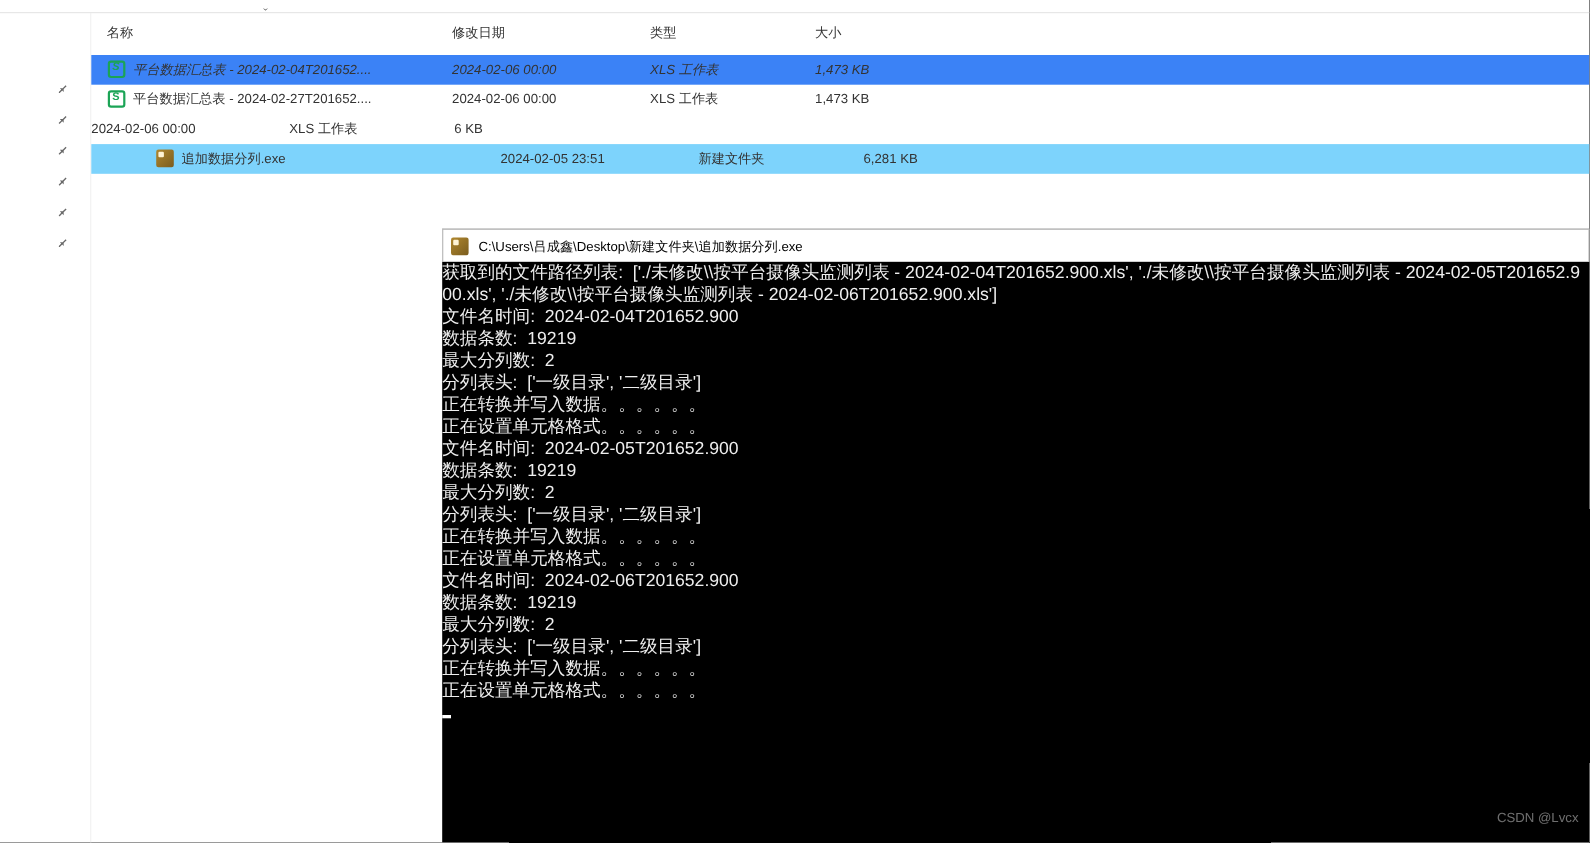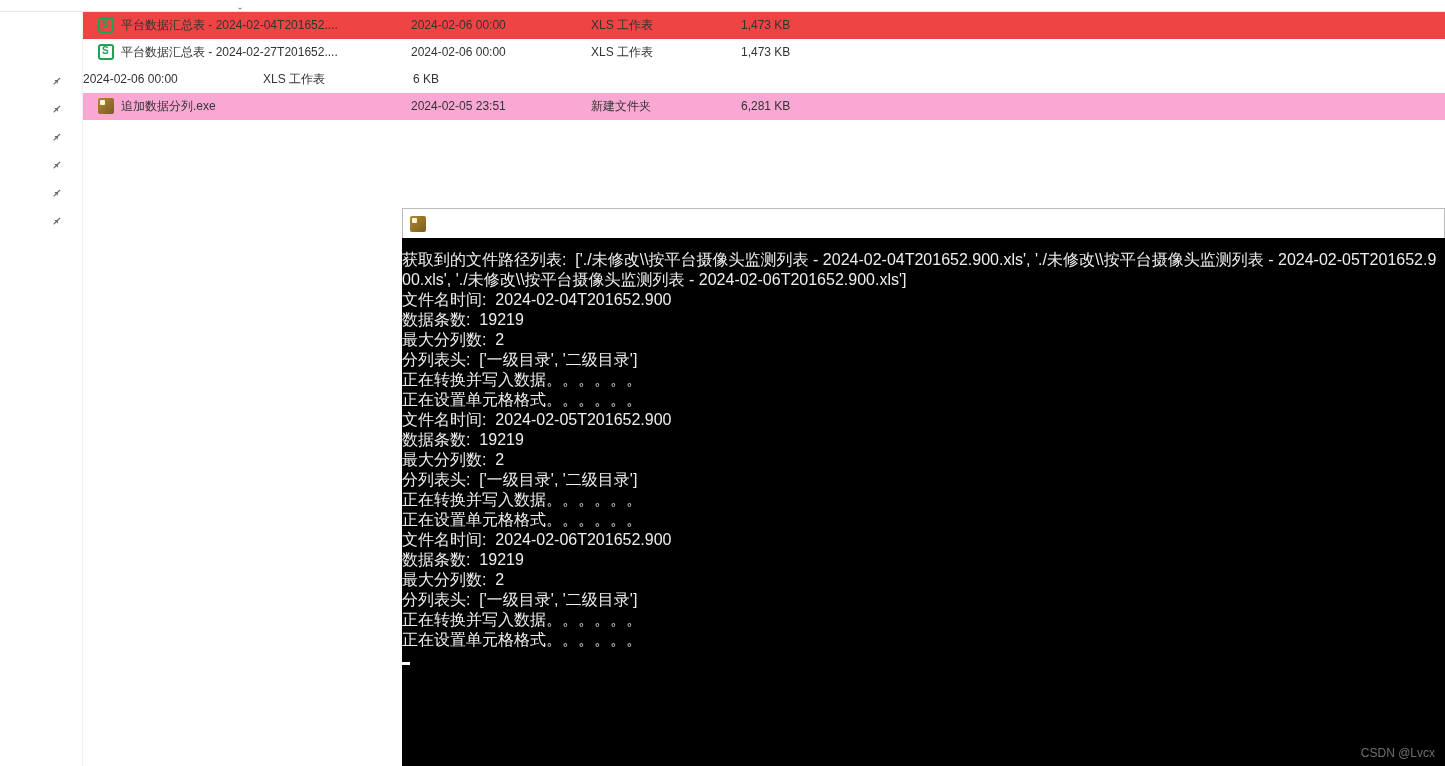--- a/index.html
+++ b/index.html
@@ -22,41 +22,41 @@
 .c-name { width: 328px; padding-left: 14px; display: flex; align-items: center; gap: 6px; }
 .c-date { width: 180px; }
 .c-type { width: 150px; }
 .c-size { width: 80px; padding-right: 6px; }
 
 .hdr { font-weight: 400; color: #333; height: 38px; }
 .hdr > div { height: 100%; display: flex; align-items: center; }
 .hdr .c-size { justify-content: flex-start; text-align: left; padding-left: 0; }
 
 .row { height: 27px; cursor: default; }
-.row.sel { background: #ef4444; }
-.row.hl { background: #f9a8d4; }
+.row.sel { background: #3b82f6; font-style: italic; }
+.row.hl { background: #7dd3fc; padding-left: 44px; }
 
 .ico { width: 18px; height: 18px; display: inline-flex; align-items: center; justify-content: center; flex-shrink: 0; }
 .ico-folder { background: #ffd868; border-radius: 2px; position: relative; width: 16px; height: 13px; }
 .ico-folder::before { content: ""; position: absolute; top: -3px; left: 0; width: 7px; height: 3px; background: #ffd868; border-radius: 2px 2px 0 0; }
 .ico-xls { width: 16px; height: 16px; border: 2px solid #1ba456; border-radius: 3px; position: relative; }
 .ico-xls::after { content: "S"; color: #1ba456; font-size: 10px; font-weight: bold; position: absolute; top: -1px; left: 2px; }
 .ico-exe { width: 16px; height: 16px; background: linear-gradient(135deg,#b08830 0%, #7a5c1e 100%); border-radius: 2px; position: relative; }
 .ico-exe::after { content: ""; position: absolute; top: 2px; left: 2px; width: 5px; height: 5px; background: #fff4d6; border-radius: 1px; }
 
 .fname { white-space: nowrap; overflow: hidden; text-overflow: ellipsis; }
 
 
 .console { position: absolute; left: 319px; top: 196px; right: 0; bottom: 0; background: #000; color: #eee; font-family: NSimSun, "宋体", SimSun, monospace; font-size: 16px; line-height: 20px; }
 .console .titlebar { height: 30px; background: #fff; color: #000; display: flex; align-items: center; padding-left: 6px; gap: 8px; font-family: "Microsoft YaHei", "Segoe UI"; font-size: 12px; border: 1px solid #bbb; border-bottom: none; }
 .console .titlebar .ico-exe { width: 16px; height: 16px; }
-.console pre { padding: 12px 0 0 0; white-space: pre-wrap; word-break: break-all; }
+.console pre { padding: 1px 0 0 0; white-space: pre-wrap; word-break: break-all; }
 .cursor { display: inline-block; width: 8px; height: 3px; background: #fff; margin-top: 2px; }
 
-.watermark { position: absolute; right: 10px; bottom: 6px; color: rgba(200,200,200,.55); font-size: 12px; z-index: 50; }
+.watermark { position: absolute; right: 10px; bottom: 16px; color: rgba(200,200,200,.55); font-size: 12px; z-index: 50; }
 </style>
 </head>
 <body>
 
 <div class="top-bar">
   <span class="chev">›</span>
 </div>
 
 <div class="main">
   <div class="sidebar">
@@ -86,20 +86,26 @@
         </svg>
       </div>
     <div class="pin">
         <svg viewBox="0 0 16 16">
           <path d="M7 1v6l-3 3h3v5l1 1 1-1v-5h3l-3-3V1z"></path>
         </svg>
       </div>
   </div>
 
   <div class="content">
+    <div class="cols hdr">
+      <div class="c-name">名称</div>
+      <div class="c-date">修改日期</div>
+      <div class="c-type">类型</div>
+      <div class="c-size">大小</div>
+    </div>
     <div id="file-rows">
         <div class="cols row sel">
           <div class="c-name">
             <span class="ico">
               <span class="ico-xls"></span>
             </span>
             <span class="fname">平台数据汇总表 - 2024-02-04T201652....</span>
           </div>
           <div class="c-date">2024-02-06 00:00</div>
           <div class="c-type">XLS 工作表</div>
@@ -132,20 +138,21 @@
           <div class="c-type">新建文件夹</div>
           <div class="c-size">6,281 KB</div>
         </div>
       </div>
 
     <div class="console">
       <div class="titlebar">
         <span class="ico">
             <span class="ico-exe"></span>
           </span>
+        <span>C:\Users\吕成鑫\Desktop\新建文件夹\追加数据分列.exe</span>
       </div>
       <pre id="console-body">获取到的文件路径列表:  ['./未修改\\按平台摄像头监测列表 - 2024-02-04T201652.900.xls', './未修改\\按平台摄像头监测列表 - 2024-02-05T201652.900.xls', './未修改\\按平台摄像头监测列表 - 2024-02-06T201652.900.xls']
 文件名时间:  2024-02-04T201652.900
 数据条数:  19219
 最大分列数:  2
 分列表头:  ['一级目录', '二级目录']
 正在转换并写入数据。。。。。。
 正在设置单元格格式。。。。。。
 文件名时间:  2024-02-05T201652.900
 数据条数:  19219

